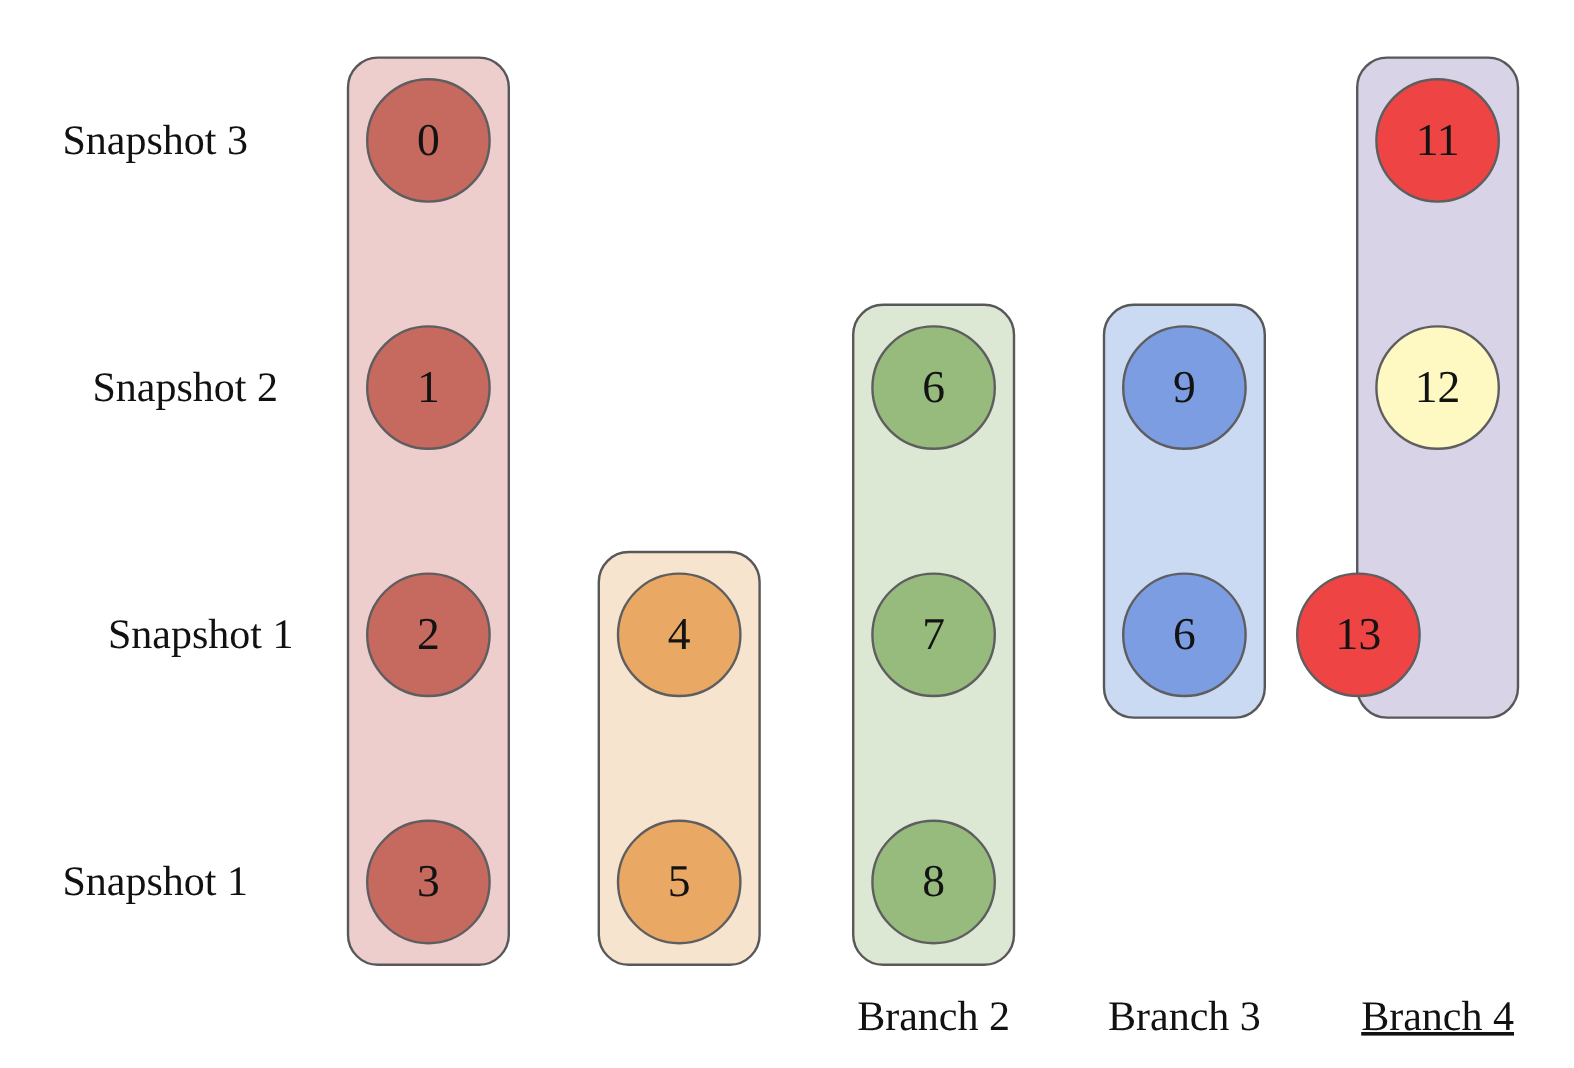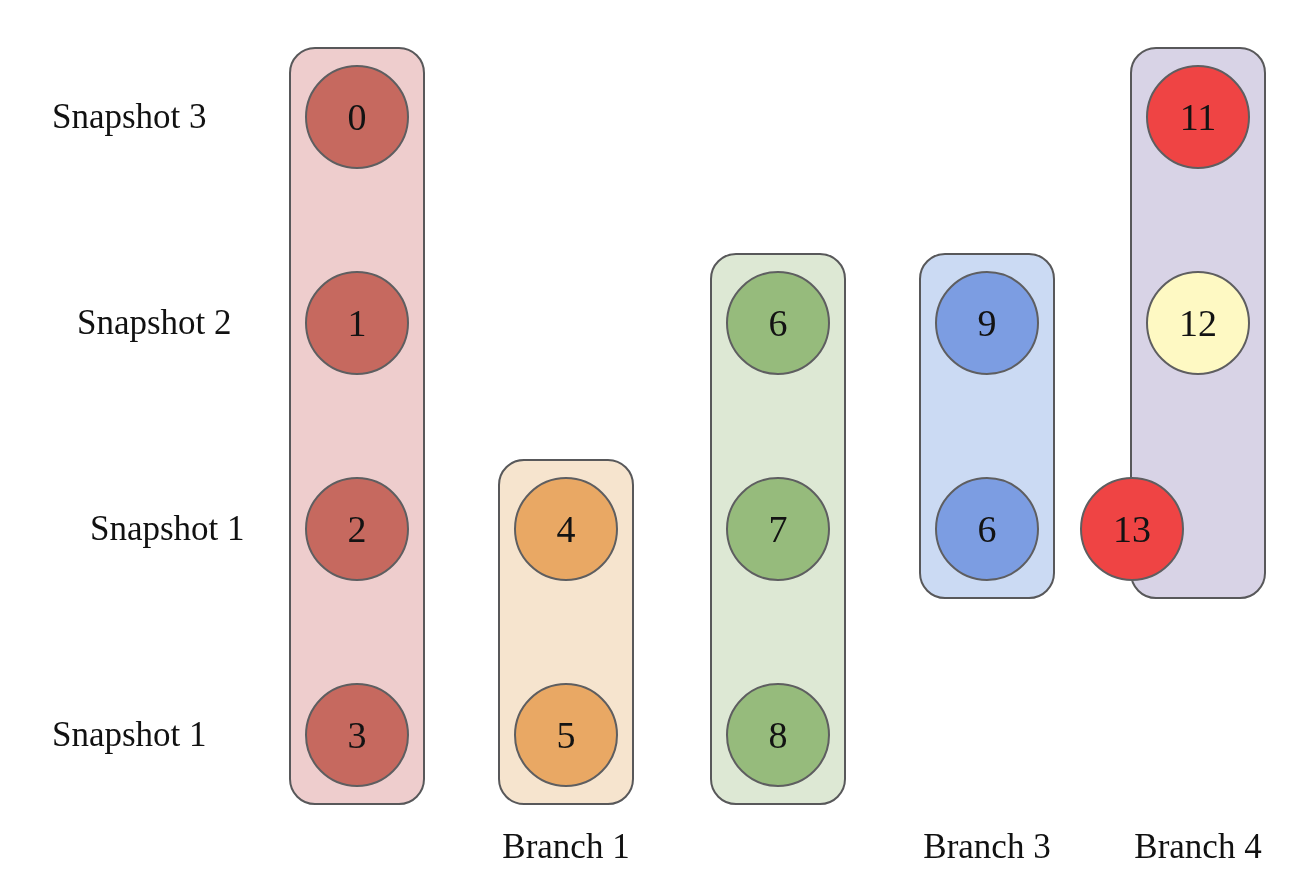--- a/index.html
+++ b/index.html
@@ -85,17 +85,17 @@
   <div class="node" style="left: 726px; top: 477px; background-color: rgb(150, 187, 124);">7</div>
   <div class="node" style="left: 726px; top: 683px; background-color: rgb(150, 187, 124);">8</div>
 
   <div class="node" style="left: 935px; top: 271px; background-color: rgb(124, 157, 226);">9</div>
   <div class="node" style="left: 935px; top: 477px; background-color: rgb(124, 157, 226);">6</div>
 
   <div class="node" style="left: 1146px; top: 65px; background-color: #ef4444;">11</div>
   <div class="node" style="left: 1146px; top: 271px; background-color: #fef9c3;">12</div>
   <div class="node" style="left: 1080px; top: 477px; background-color: #ef4444;">13</div>
 
-  <div class="col-label" style="left:486px;">Branch 1</div>
+  <div class="col-label" style="left:698px;">Branch 2</div>
   <div class="col-label" style="left:907px;">Branch 3</div>
-  <div class="col-label" style="left:1118px;">Branch 4</div>
+  <div class="col-label" style="left:1118px;text-decoration:underline;">Branch 4</div>
 
 </div>
 
 </body></html>

